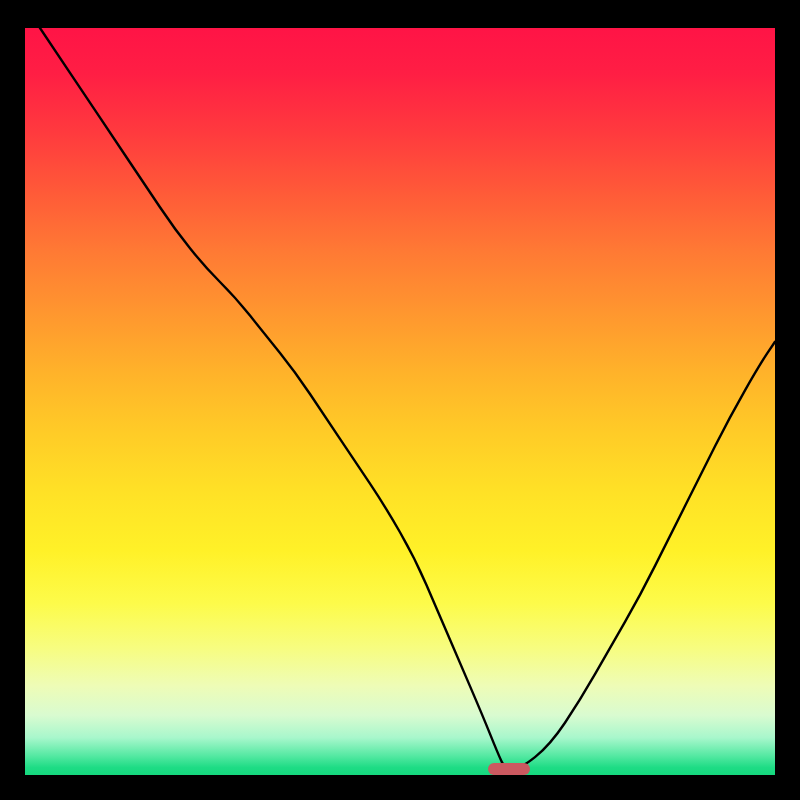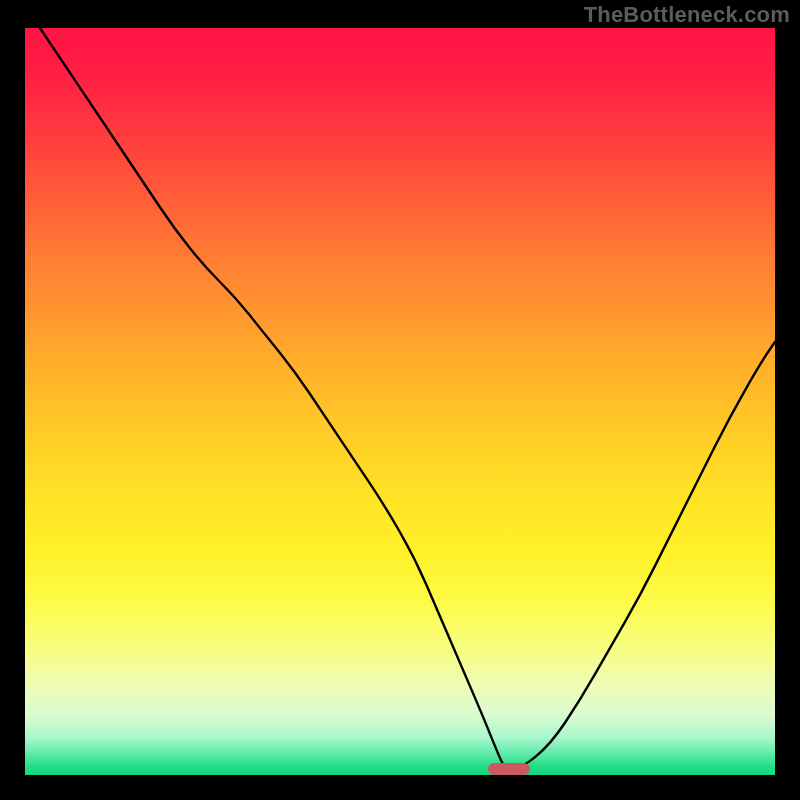--- a/index.html
+++ b/index.html
@@ -70,21 +70,20 @@
     background: #cb5960;
     border-radius: 6px;
     height: 12px;
     width: 42px;
   }
 </style>
 </head>
 <body>
 
 <div class="container">
-  <div class="watermark">TheBottleneck.com</div>
 
   <div class="plot-area">
     <div class="gradient"></div>
 
     <svg class="curve" viewBox="0 0 750 747" preserveAspectRatio="none">
       <path id="curve-path" d="M 0.00 -22.41 Q 0.00 -22.41 15.00 0.00 Q 30.00 22.41 45.00 44.82 Q 60.00 67.23 75.00 89.64 Q 90.00 112.05 105.00 134.46 Q 120.00 156.87 135.00 179.28 Q 150.00 201.69 165.00 220.37 Q 180.00 239.04 195.00 253.98 Q 210.00 268.92 225.00 287.60 Q 240.00 306.27 255.00 324.94 Q 270.00 343.62 285.00 366.03 Q 300.00 388.44 315.00 410.85 Q 330.00 433.26 345.00 455.67 Q 360.00 478.08 375.00 504.23 Q 390.00 530.37 401.25 556.51 Q 412.50 582.66 423.75 608.81 Q 435.00 634.95 446.25 661.10 Q 457.50 687.24 465.00 705.91 Q 472.50 724.59 476.25 732.81 Q 480.00 741.02 487.50 741.02 Q 495.00 741.02 510.00 729.07 Q 525.00 717.12 540.00 694.71 Q 555.00 672.30 570.00 646.15 Q 585.00 620.01 600.00 593.87 Q 615.00 567.72 630.00 537.84 Q 645.00 507.96 660.00 478.08 Q 675.00 448.20 690.00 418.32 Q 705.00 388.44 720.00 362.29 Q 735.00 336.15 742.50 324.94 T 750.00 313.74" fill="none" stroke="#000" stroke-width="2.4" stroke-linejoin="round" stroke-linecap="round"></path>
     </svg>
 
     <div id="opt-marker" class="marker" style="width: 42px; left: 462.75px; top: 735px;"></div>
   </div>

